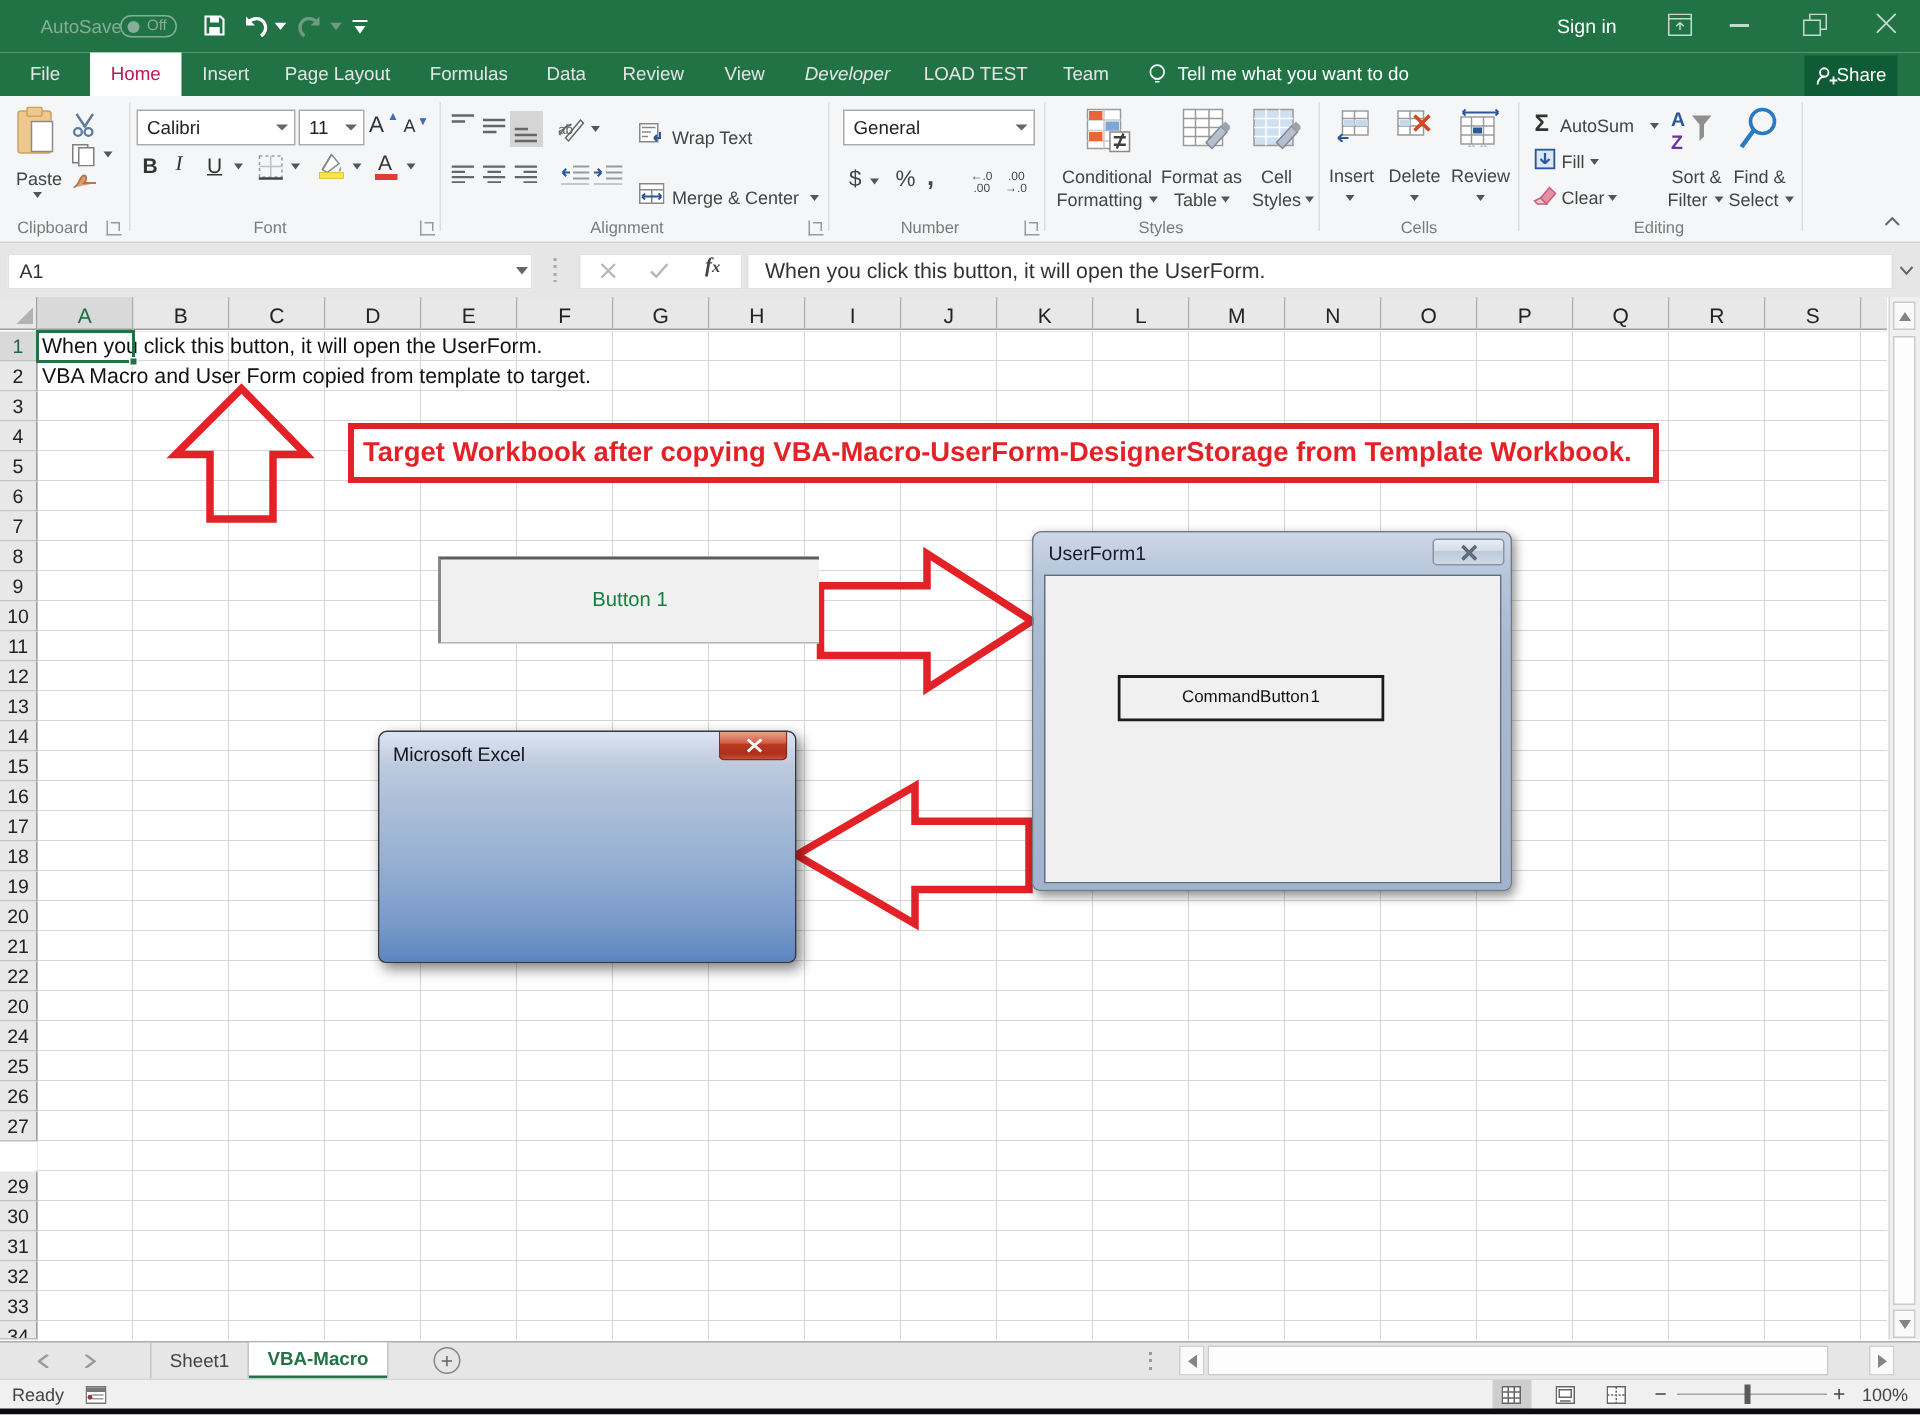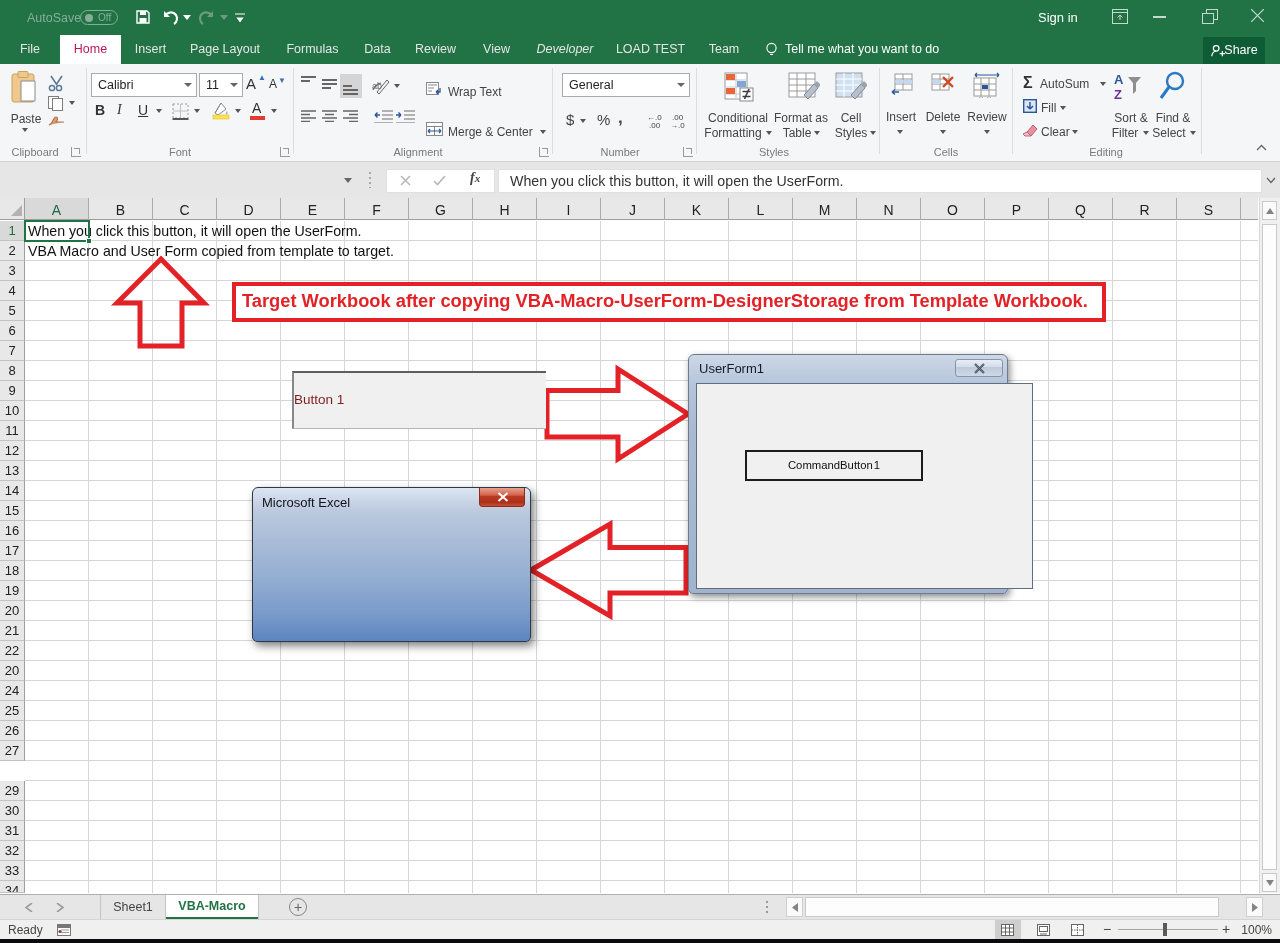--- a/index.html
+++ b/index.html
@@ -322,20 +322,21 @@
     </svg>
   <div class="rtxt abs" style="left:1150px;top:47px;width:46px;text-align:center">Find &amp;</div>
   <div class="rtxt abs" style="left:1146px;top:62px;width:46px;text-align:center">Select</div>
   <div class="dn abs" style="left:1190px;top:67px"></div>
   <svg class="abs" style="left:1256px;top:80px" width="11" height="7" viewBox="0 0 11 7">
       <path d="M1 6 L5.5 1.5 L10 6" fill="none" stroke="#666" stroke-width="1.3"></path>
     </svg>
 </div>
 
 <div id="formulabar" style="position:absolute;left:0;top:162px;width:1280px;height:36px;background:#e6e6e6;">
+  <div style="position:absolute;left:5px;top:7px;width:350px;height:24px;background:#fff;border:1px solid #e0e0e0;font-size:13px;color:#333;line-height:22px;padding-left:7px">A1</div>
   <div style="position:absolute;left:344px;top:16px;width:0;height:0;border-left:4.5px solid transparent;border-right:4.5px solid transparent;border-top:5px solid #666"></div>
   <div style="position:absolute;left:369px;top:10px;width:2px;height:16px;background-image:repeating-linear-gradient(to bottom,#a9a9a9 0 2px,transparent 2px 5px)"></div>
   <div style="position:absolute;left:386px;top:7px;width:109px;height:24px;background:#fff;border:1px solid #e0e0e0;"></div>
   <svg style="position:absolute;left:400px;top:13px" width="11" height="11" viewBox="0 0 11 11">
       <path d="M1 1 L10 10 M10 1 L1 10" stroke="#b8b8b8" stroke-width="1.6"></path>
     </svg>
   <svg style="position:absolute;left:433px;top:13px" width="13" height="11" viewBox="0 0 13 11">
       <path d="M1 6 L4.5 9.5 L12 1" stroke="#b8b8b8" stroke-width="1.7" fill="none"></path>
     </svg>
   <div style="position:absolute;left:470px;top:8px;font-size:14px;font-style:italic;font-family:'Liberation Serif',serif;color:#444;font-weight:bold">f<span style="font-size:11px">x</span></div>
@@ -424,32 +425,32 @@
 <div id="redbox" style="position:absolute;left:232px;top:282px;width:874px;height:40px;background:#fff;border:4px solid #e32227;"></div>
 <div style="position:absolute;left:242px;top:282px;width:864px;height:40px;line-height:37px;font-size:18.3px;font-weight:bold;color:#e32227;white-space:nowrap">Target Workbook after copying VBA-Macro-UserForm-DesignerStorage from Template Workbook.</div>
 
 <svg style="position:absolute;left:0;top:198px" width="1280" height="695" viewBox="0 0 1280 695" fill="none">
   <path d="M161 61 L204 105 L182 105 L182 148 L140 148 L140 105 L117 105 Z" stroke="#e32227" stroke-width="5" stroke-linejoin="miter"></path>
   <path d="M547 192.5 L618 192.5 L618 171 L688 216 L618 261 L618 239 L547 239 Z" stroke="#e32227" stroke-width="5"></path>
   <path d="M531 372 L610 326 L610 349.5 L686 349.5 L686 395 L610 395 L610 418 Z" stroke="#e32227" stroke-width="5"></path>
 </svg>
 
 <div style="position:absolute;left:292px;top:371px;width:254px;height:58px;background:#f0f0f0;border-top:2px solid #5e5e5e;border-left:2px solid #888;border-bottom:1px solid #b5b5b5;">
-  <div style="line-height:54px;font-size:13.5px;color:#7f1d1d">Button 1</div>
+  <div style="text-align:center;line-height:54px;font-size:13.5px;color:#15803d">Button 1</div>
 </div>
 
 <div id="userform" style="position:absolute;left:688px;top:354px;width:320px;height:240px;border:1px solid #6e7b8c;border-radius:6px 6px 5px 5px;background:linear-gradient(180deg,#cdd8e7 0%,#b6c5da 12%,#a9bad2 30%,#a2b4cd 100%);box-shadow:2px 3px 7px rgba(0,0,0,0.45);">
   <div style="position:absolute;left:10px;top:6px;font-size:13px;color:#131c29">UserForm1</div>
   <div style="position:absolute;left:266px;top:4px;width:48px;height:18px;border:1px solid #8795ab;border-radius:3px;background:linear-gradient(180deg,#e9eef5 0%,#d3dce8 45%,#bdcadb 46%,#cfd9e6 100%);">
     <svg style="position:absolute;left:17px;top:3px" width="13" height="11" viewBox="0 0 13 11">
         <path d="M2 1 L11 10 M11 1 L2 10" stroke="#4e5a69" stroke-width="2.2"></path>
         <path d="M2 1 L11 10 M11 1 L2 10" stroke="#6b7685" stroke-width="1"></path>
       </svg>
   </div>
-  <div style="position:absolute;left:7px;top:28px;width:337px;height:206px;background:#f0f0f0;border:1px solid #5f6e80;">
+  <div style="position:absolute;left:7px;top:28px;width:305px;height:206px;background:#f0f0f0;border:1px solid #5f6e80;">
     <div style="position:absolute;left:48px;top:66px;width:178px;height:31px;background:#f0f0f0;border:2px solid #1c1c1c;outline:1px solid #f0f0f0;text-align:center;line-height:27px;font-size:11.3px;color:#111">CommandButton<span style="padding-left:1px">1</span></div>
   </div>
 </div>
 
 <div id="msgbox" style="position:absolute;left:252px;top:487px;width:279px;height:155px;border:1px solid #303845;border-radius:6px 6px 5px 5px;background:linear-gradient(180deg,#dce5f1 0%,#bcc9de 15%,#a9bcd7 35%,#93add2 60%,#7698c9 85%,#5b85c0 100%);box-shadow:3px 4px 9px rgba(0,0,0,0.5);">
   <div style="position:absolute;left:9px;top:7px;font-size:13px;color:#10131a">Microsoft Excel</div>
   <div style="position:absolute;left:226px;top:0px;width:46px;height:19px;border:1px solid #8e2a16;border-top:none;border-radius:0 0 4px 4px;background:linear-gradient(180deg,#e8a28c 0%,#d3604a 40%,#bc3a22 46%,#ad301b 80%,#c75036 100%);">
     <svg style="position:absolute;left:17px;top:4px" width="12" height="10" viewBox="0 0 12 10">
         <path d="M1.5 1 L10.5 9 M10.5 1 L1.5 9" stroke="#fff" stroke-width="2"></path>
       </svg>

